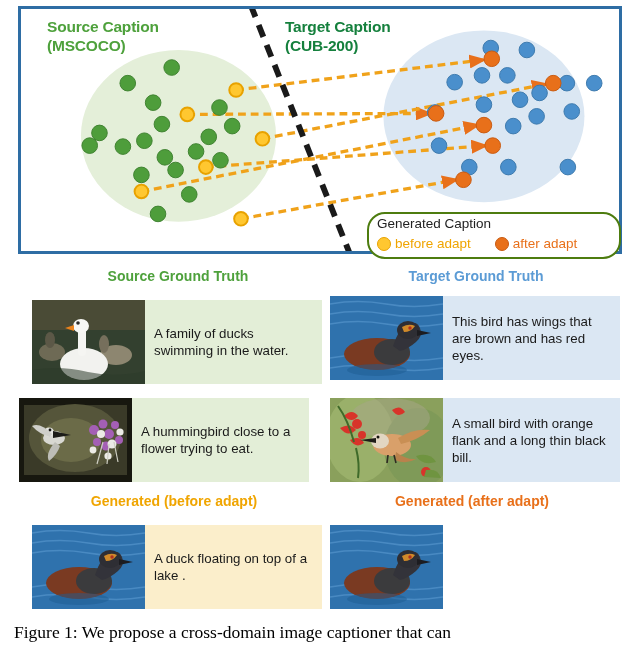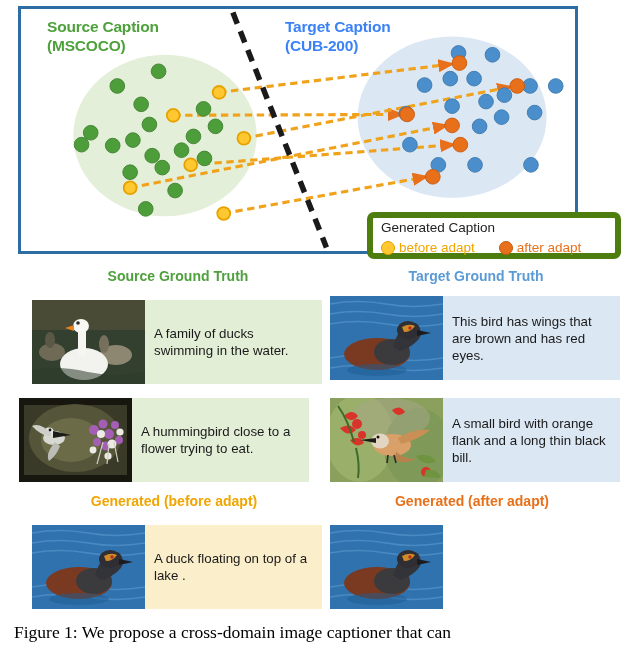--- a/index.html
+++ b/index.html
@@ -6,40 +6,40 @@
   body{
     width:640px;height:650px;
     background:#ffffff;
     font-family:"Liberation Sans", sans-serif;
     overflow:hidden;
     position:relative;
   }
 
   
   #diagram-panel{
-    position:absolute;left:18px;top:6px;width:560px;height:248px;
+    position:absolute;left:18px;top:6px;width:604px;height:248px;
     border:3px solid #2e6da4;
     background:#ffffff;
     box-sizing:border-box;
   }
   #diagram-svg{position:absolute;left:0;top:0;width:100%;height:100%;}
 
   .panel-title{
     position:absolute;
     font-weight:bold;font-size:15.5px;line-height:19px;
     white-space:pre-line;
     letter-spacing:-0.2px;
   }
   #source-caption-title{left:26px;top:8px;color:#4ea13c;}
-  #target-caption-title{left:264px;top:8px;color:#3b82f6;}
+  #target-caption-title{left:264px;top:8px;color:#15803d;}
 
   
   #legend-box{
     position:absolute;left:346px;top:203px;width:254px;height:47px;
-    border:6px solid #4d7c0f;border-radius:7px;background:#ffffff;
+    border:2px solid #4d7c0f;border-radius:18px;background:#ffffff;
     box-sizing:border-box;
   }
   #legend-title{
     position:absolute;left:8px;top:2px;font-size:13.5px;color:#222;
   }
   #legend-row{position:absolute;left:8px;top:22px;display:flex;align-items:center;gap:6px;text-align:center;}
   .legend-item{display:flex;align-items:center;gap:4px;}
   .legend-dot{width:12px;height:12px;border-radius:50%;display:inline-block;}
   .dot-before{background:#ffc730;border:1.6px solid #e8a200;}
   .dot-after{background:#e8701a;border:1.6px solid #c85a10;}

